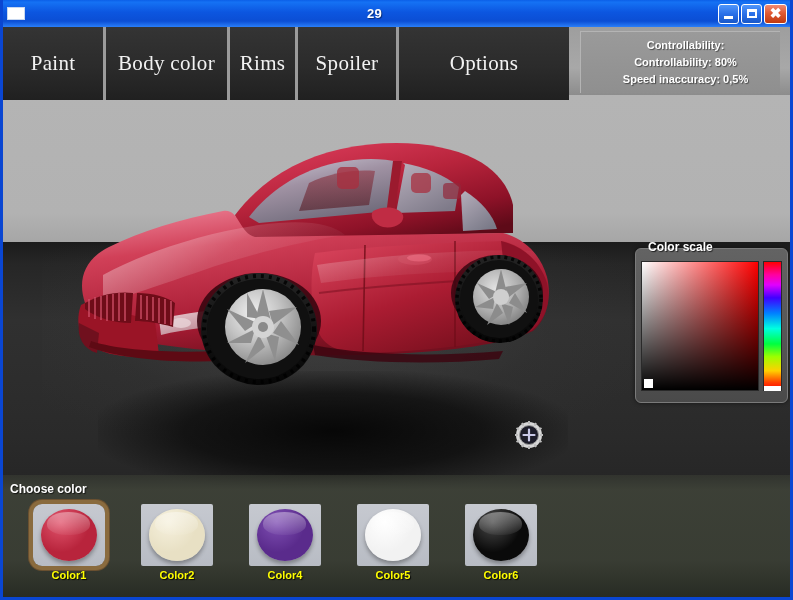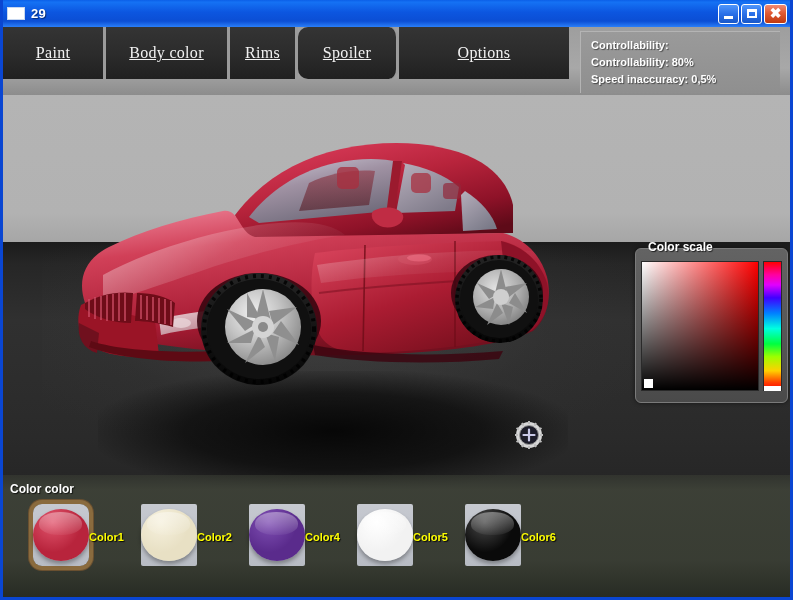--- a/index.html
+++ b/index.html
@@ -11,20 +11,21 @@
     background: #0a46d2;
   }
 
   
   .window {
     position: absolute; inset: 0;
     display: flex; flex-direction: column;
     background: linear-gradient(180deg,#0a52e8 0%,#0040d0 100%);
     border: 3px solid #0a46d2;
     border-top: 0;
+    text-align: center;
   }
   .titlebar {
     position: relative;
     height: 27px; flex: 0 0 27px;
     background: linear-gradient(180deg,#0b5fe8 0%,#1572f4 8%,#0c56e0 45%,#0b4ed4 78%,#2a7ef8 100%);
     display: flex; align-items: center;
     padding: 0 3px 0 4px;
   }
   .title-icon {
     width: 18px; height: 13px;
@@ -71,33 +72,32 @@
   .navbar {
     position: absolute; left:0; top:0; width:100%; height:68px;
     background: linear-gradient(180deg,#9e9e9e 0%,#a8a8a8 60%,#8c8c8c 100%);
     z-index: 20;
   }
   .tabs { position:absolute; left:0; top:0; height:62px; display:flex; }
   .tab {
     background: linear-gradient(180deg,#343434 0%,#2b2b2b 55%,#202020 100%);
     color: #f2f2f2;
     font-family: "Liberation Serif", serif;
-    font-size: 16px;
+    font-size: 21px;
     display: flex; align-items: center; justify-content: center;
     border-right: 3px solid #9b9b9b;
     cursor: pointer;
-    height: 52px;
+    height: 73px;
     letter-spacing: .3px;
-    text-decoration: underline;
   }
   .tab:first-child { border-left: 0; }
   .tab-paint   { width: 103px; }
   .tab-body    { width: 124px; }
   .tab-rims    { width: 68px; }
-  .tab-spoiler { width: 101px; border-radius: 10px; }
+  .tab-spoiler { width: 101px; }
   .tab-options { width: 170px; border-right: 0; }
 
   .char-panel {
     position: absolute; right: 10px; top: 4px;
     width: 200px; height: 62px;
     background: linear-gradient(180deg,#9a9a9a 0%,#8f8f8f 100%);
     border-left: 1px solid #b4b4b4;
     border-top: 1px solid #b4b4b4;
     padding: 5px 0 0 10px;
     z-index: 21;
@@ -204,21 +204,21 @@
     position:absolute; left:7px; top:7px;
     color:#ffffff; font-size:12px; font-weight:bold;
     text-shadow: 1px 1px 1px rgba(0,0,0,.7);
   }
   .swatches {
     position:absolute; left:30px; top:29px;
     display:flex; gap:36px;
   }
   .swatch-cell {
     width:72px;
-    display:flex; flex-direction:row; align-items:center;
+    display:flex; flex-direction:column; align-items:center;
     cursor:pointer;
   }
   .swatch-box {
     width:72px; height:62px;
     background: linear-gradient(180deg,#c6c9d0 0%,#b8bcc4 100%);
     display:flex; align-items:center; justify-content:center;
     border-radius:2px;
   }
   .swatch-cell.selected .swatch-box {
     box-shadow: 0 0 0 4px #8a6b3e, 0 0 0 5px #6a5030;
@@ -510,21 +510,21 @@
         <div class="cs-title">Color scale</div>
         <div class="sv-square">
           <div class="sv-cursor"></div>
         </div>
         <div class="hue-strip">
           <div class="hue-cursor"></div>
         </div>
       </div>
 
       <div class="chooser">
-        <div class="chooser-label">Color color</div>
+        <div class="chooser-label">Choose color</div>
         <div class="swatches">
 
           <div class="swatch-cell selected">
             <div class="swatch-box">
               <div class="blob" style="background: radial-gradient(at 35% 25%, rgb(226, 86, 110) 0%, rgb(184, 36, 60) 55%, rgb(184, 36, 60) 100%);"></div>
             </div>
             <div class="swatch-label">Color1</div>
           </div>
 
           <div class="swatch-cell">

